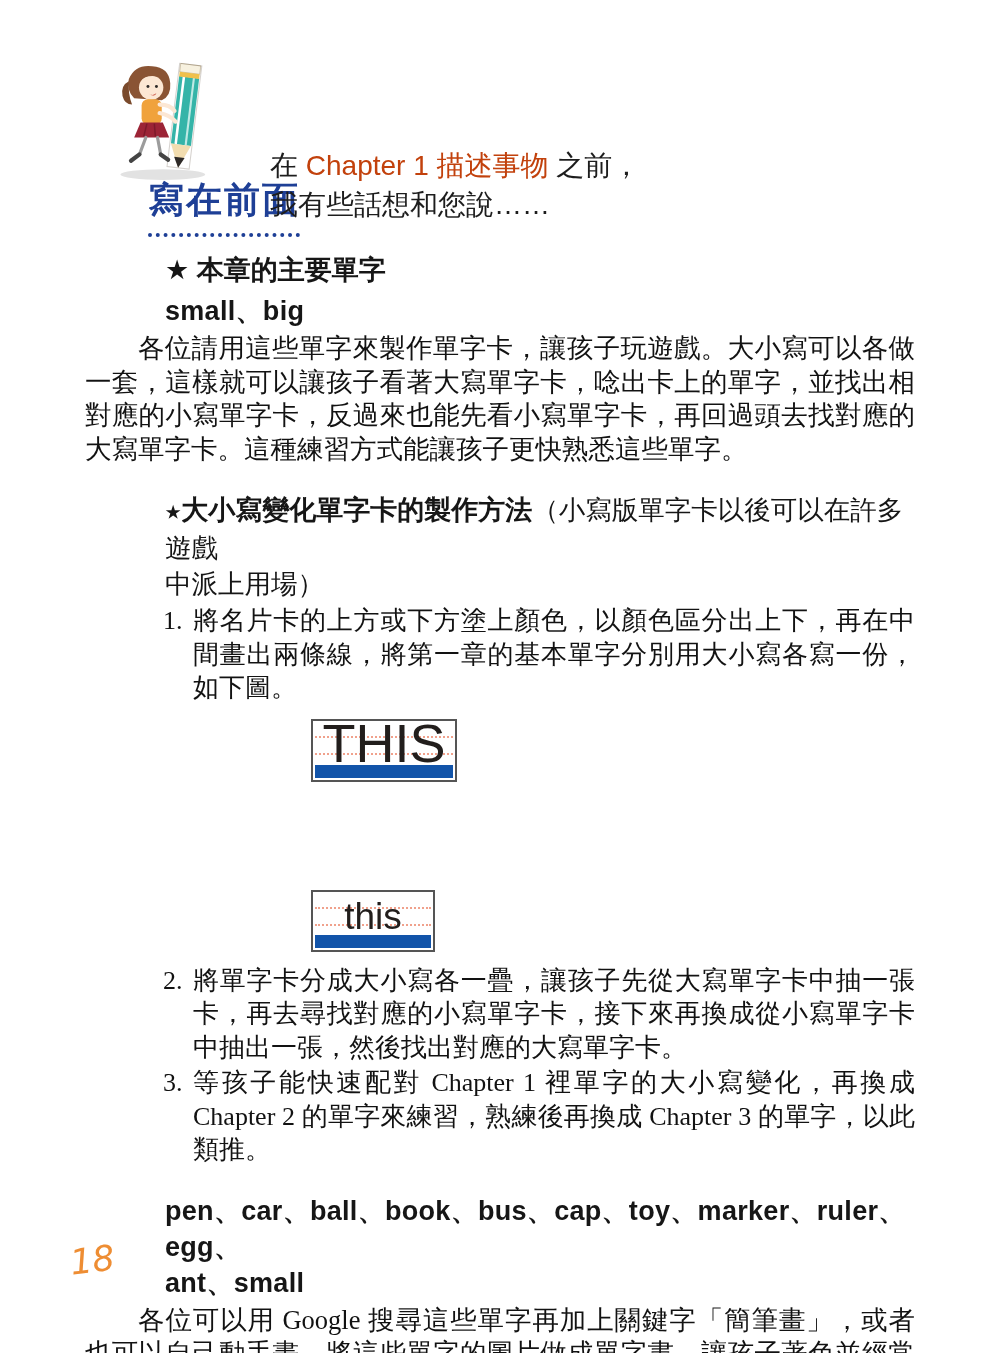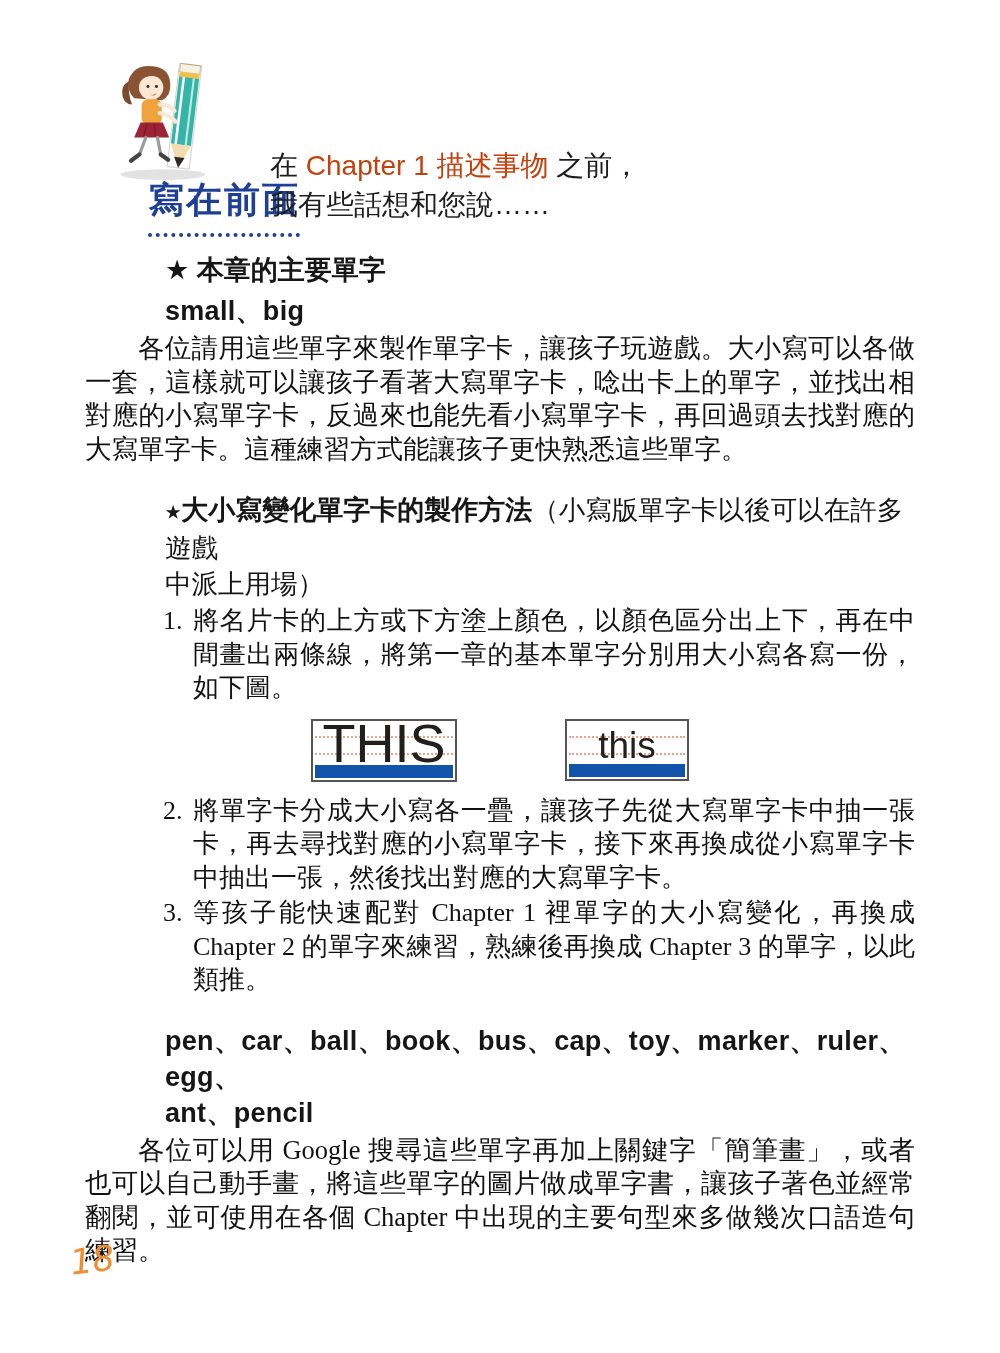--- a/index.html
+++ b/index.html
@@ -34,21 +34,21 @@
   .sec-h2{margin-left:80px;font-size:27px;line-height:36px;color:#161616;}
   .sec-h2 .hb{font-family:Liberation Mono, monospace;font-weight:bold;}
   .sec-h2 .hn{font-family:"Liberation Serif","DejaVu Serif",serif;font-weight:normal;font-size:26.5px;}
   .note-line2{}
 
   .step{display:flex;margin-left:78px;margin-top:2px;}
   .step-num{width:30px;flex:0 0 30px;font-size:26px;line-height:33.5px;}
   .step-text{flex:1;font-size:26px;line-height:33.5px;text-align:justify;color:#121212;}
 
   
-  .cards-row{display:flex;align-items:flex-start;margin:14px 0 12px 226px;gap:108px;}
+  .cards-row{display:flex;align-items:flex-start;margin:14px 0 12px 226px;gap:108px;flex-direction:column;}
   .card{position:relative;background:#fff;border:2px solid #555;box-sizing:border-box;}
   .card-big{width:146px;height:63px;}
   .card-small{width:124px;height:62px;}
   .dotline{position:absolute;left:2px;right:2px;height:0;
            border-top:2px dotted #f0a18c;}
   .card .l1{top:15px;}
   .card .l2{top:32px;}
   .card-bar{position:absolute;left:2px;right:2px;bottom:2px;height:13px;background:#1254a9;}
   .card-word{position:absolute;left:0;right:0;top:0;bottom:15px;
              display:flex;align-items:center;justify-content:center;
@@ -154,20 +154,20 @@
     </div>
     <div class="step">
       <span class="step-num">3.</span>
       <span class="step-text">等孩子能快速配對 Chapter 1 裡單字的大小寫變化，再換成 Chapter 2 的單字來練習，熟練後再換成 Chapter 3 的單字，以此類推。</span>
     </div>
 
     <div class="sec-gap"></div>
 
     <div class="word-list">
       <div>pen、car、ball、book、bus、cap、toy、marker、ruler、egg、</div>
-      <div>ant、pencil</div>
+      <div>ant、small</div>
     </div>
     <p class="para">各位可以用 Google 搜尋這些單字再加上關鍵字「簡筆畫」，或者也可以自己動手畫，將這些單字的圖片做成單字書，讓孩子著色並經常翻閱，並可使用在各個 Chapter 中出現的主要句型來多做幾次口語造句練習。</p>
 
   </div>
 
   <div class="page-number">18</div>
 </div>
 
 </body></html>

